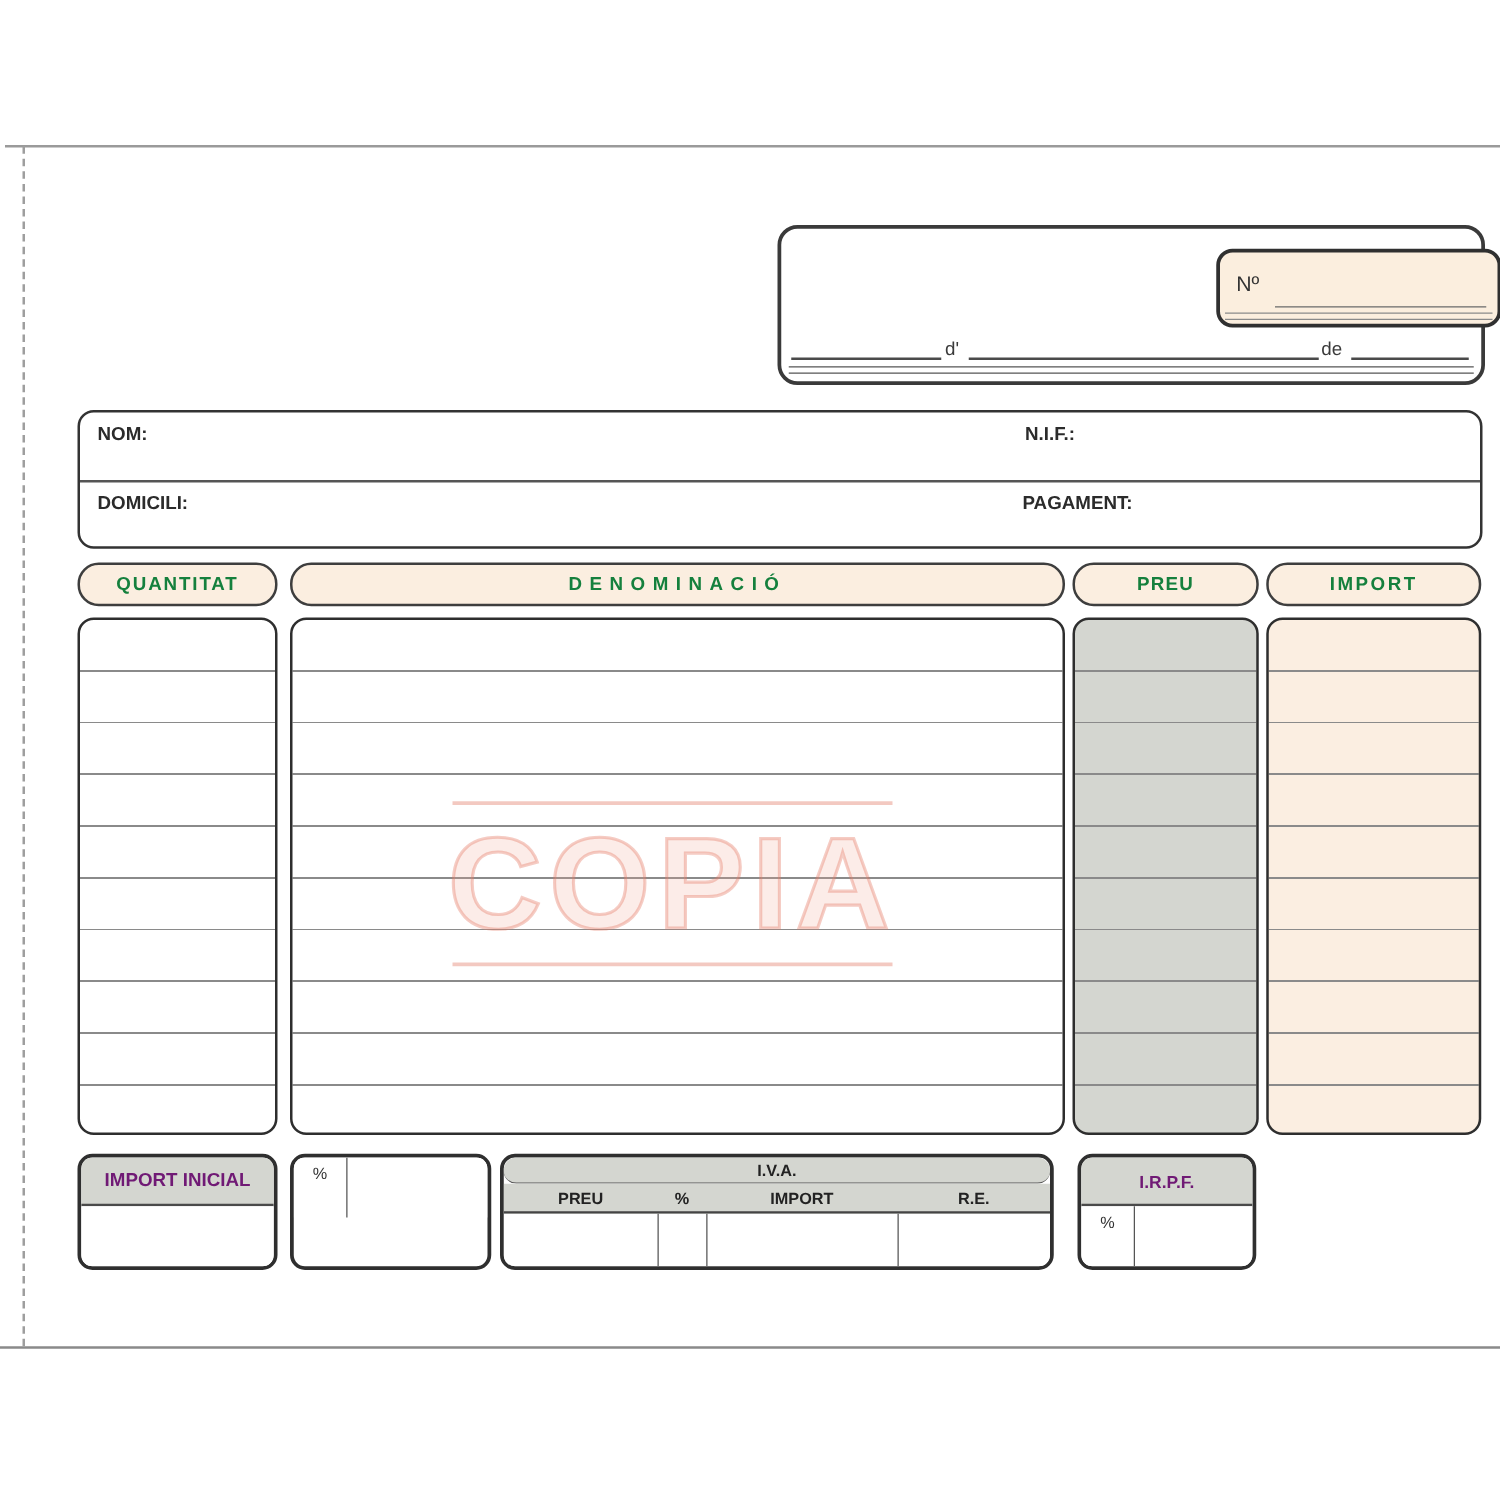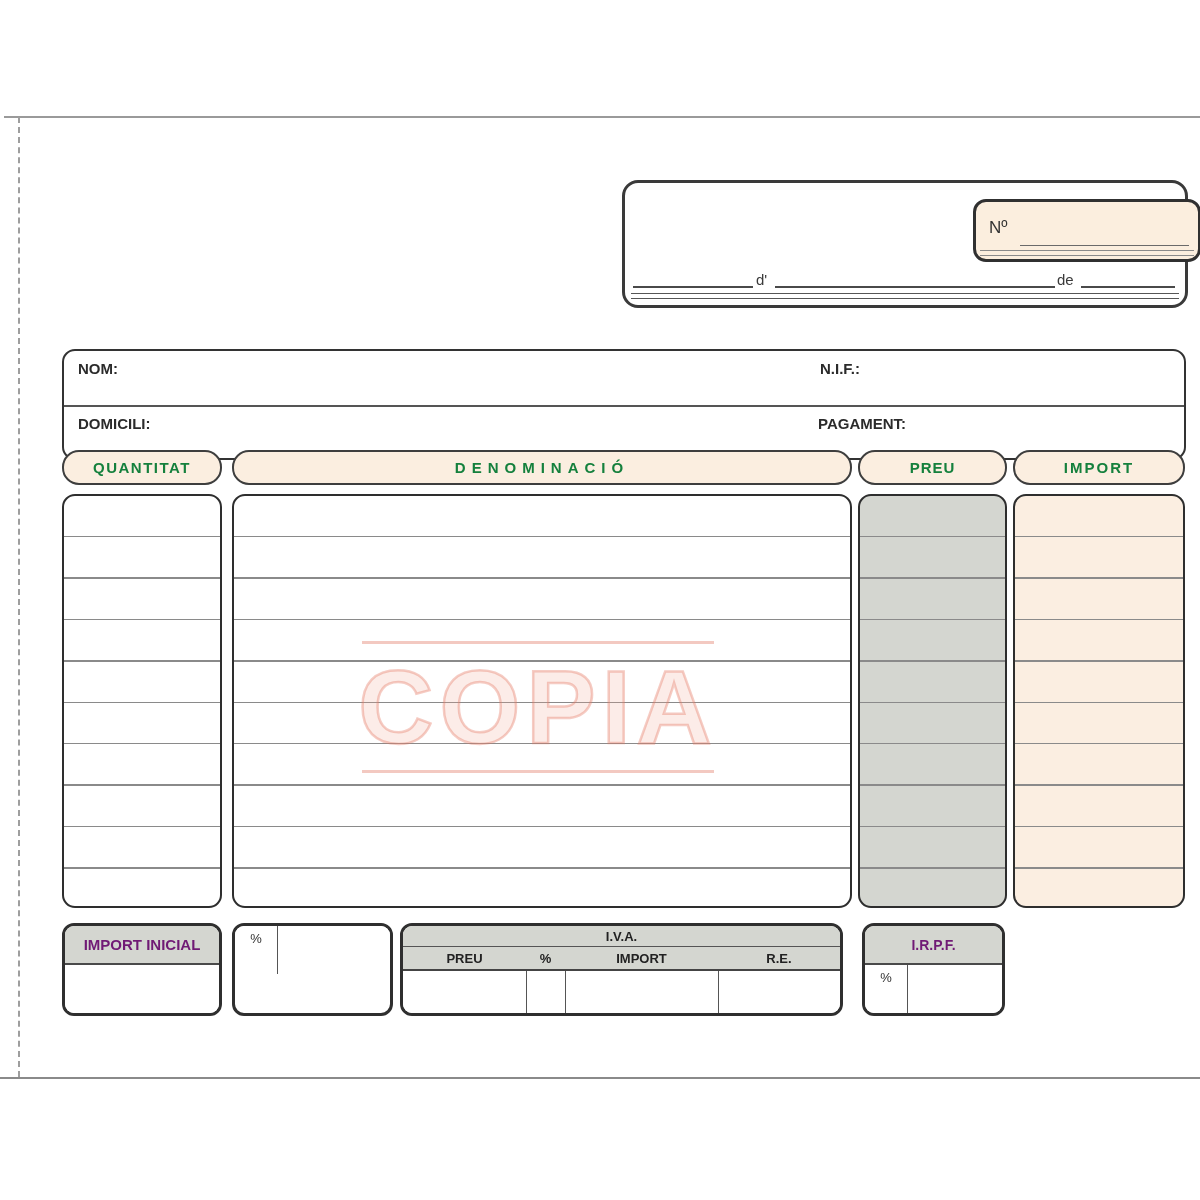--- a/index.html
+++ b/index.html
@@ -28,21 +28,21 @@
   .date-seg.s2{left:150px;width:280px;}
   .date-seg.s3{left:456px;width:94px;}
   .date-word{position:absolute;top:88px;font-size:15px;color:#3a3a3a;}
   .date-word.w1{left:131px;}
   .date-word.w2{left:432px;}
   .header-dbl{position:absolute;left:6px;right:6px;top:110px;height:4px;
               border-top:1.5px solid #565656;border-bottom:1.5px solid #565656;}
 
   
   .customer-box{position:absolute;left:62px;top:328px;width:1120px;height:107px;
-                border:2.5px solid #333;border-radius:13px;background:#fff;margin-top:21px;}
+                border:2.5px solid #333;border-radius:13px;background:#fff;}
   .customer-divider{position:absolute;left:0;right:0;top:54px;border-bottom:2px solid #555;}
   .cust-label{position:absolute;font-size:15px;font-weight:600;color:#2b2b2b;}
   .cust-label.nom{left:14px;top:9px;}
   .cust-label.nif{left:756px;top:9px;}
   .cust-label.dom{left:14px;top:64px;}
   .cust-label.pag{left:754px;top:64px;}
 
   
   .pill{position:absolute;top:450px;height:35px;border:2.5px solid #3e3e3e;border-radius:17px;
         background:#fbeee0;display:flex;align-items:center;justify-content:center;
@@ -80,21 +80,21 @@
   .tbox.irpf .tbox-header{font-size:14px;}
   .tbox.total{left:1015px;width:168px;}
   .tbox.total .tbox-header{height:39px;font-size:18px;font-weight:700;letter-spacing:1px;}
   .tbox.total .tbox-body{background:#fbe9dc;height:calc(100% - 41px);}
   .pct-cell{position:absolute;left:0;top:0;bottom:0;width:43px;border-right:1.5px solid #555;
             font-size:13px;color:#333;text-align:center;padding-top:5px;box-sizing:border-box;}
 
   
   .tbox.iva{left:400px;width:443px;}
   .iva-h1{background:#d4d6d0;height:20px;border-bottom:1.5px solid #555;display:flex;align-items:center;
-          justify-content:center;font-size:13px;font-weight:600;color:#222;}
+          justify-content:center;font-size:13px;font-weight:600;color:#222;border-radius:10px;}
   .iva-h2{background:#d4d6d0;height:22px;border-bottom:2px solid #444;display:flex;font-size:13px;
           font-weight:600;color:#222;}
   .iva-h2 div{display:flex;align-items:center;justify-content:center;}
   .iva-c1{width:123px;} .iva-c2{width:39px;} .iva-c3{width:153px;} .iva-c4{flex:1;}
   .iva-body{position:relative;height:calc(100% - 45.5px);background:#fff;}
   .iva-v{position:absolute;top:0;bottom:0;width:0;border-left:1.5px solid #555;}
   .iva-v.v1{left:123px;} .iva-v.v2{left:162px;} .iva-v.v3{left:315px;}
 </style>
 </head>
 <body>

